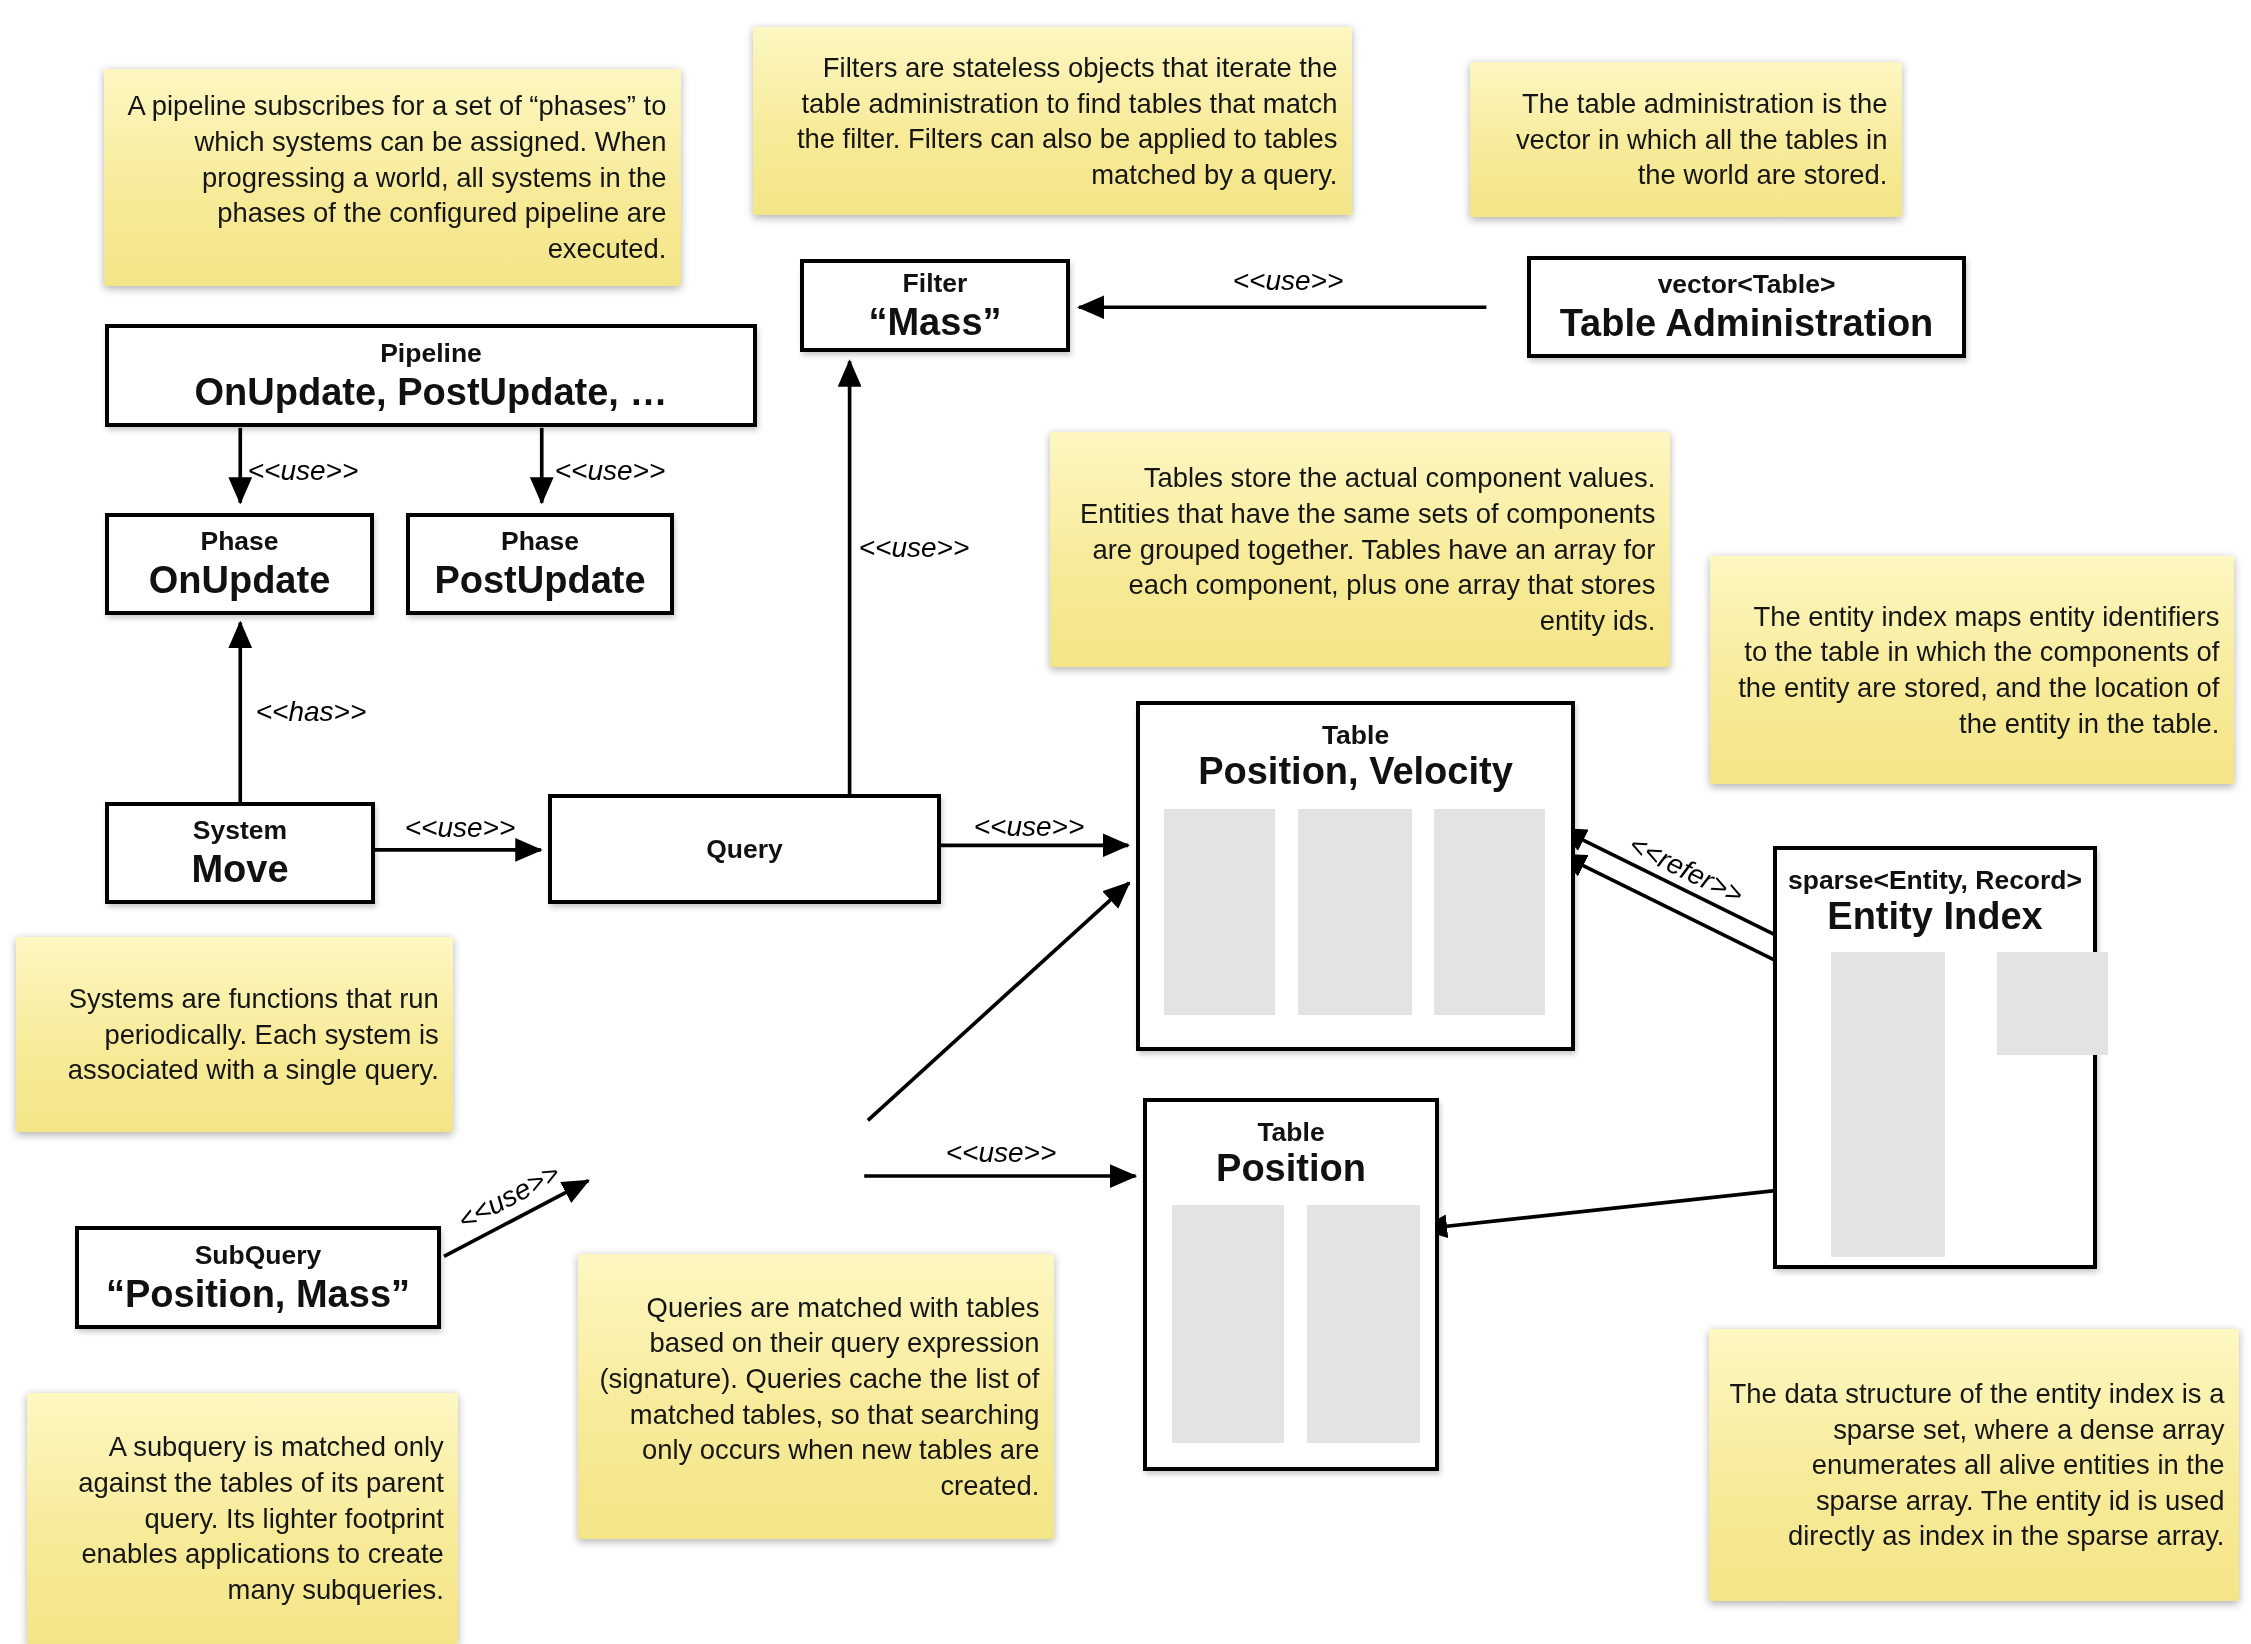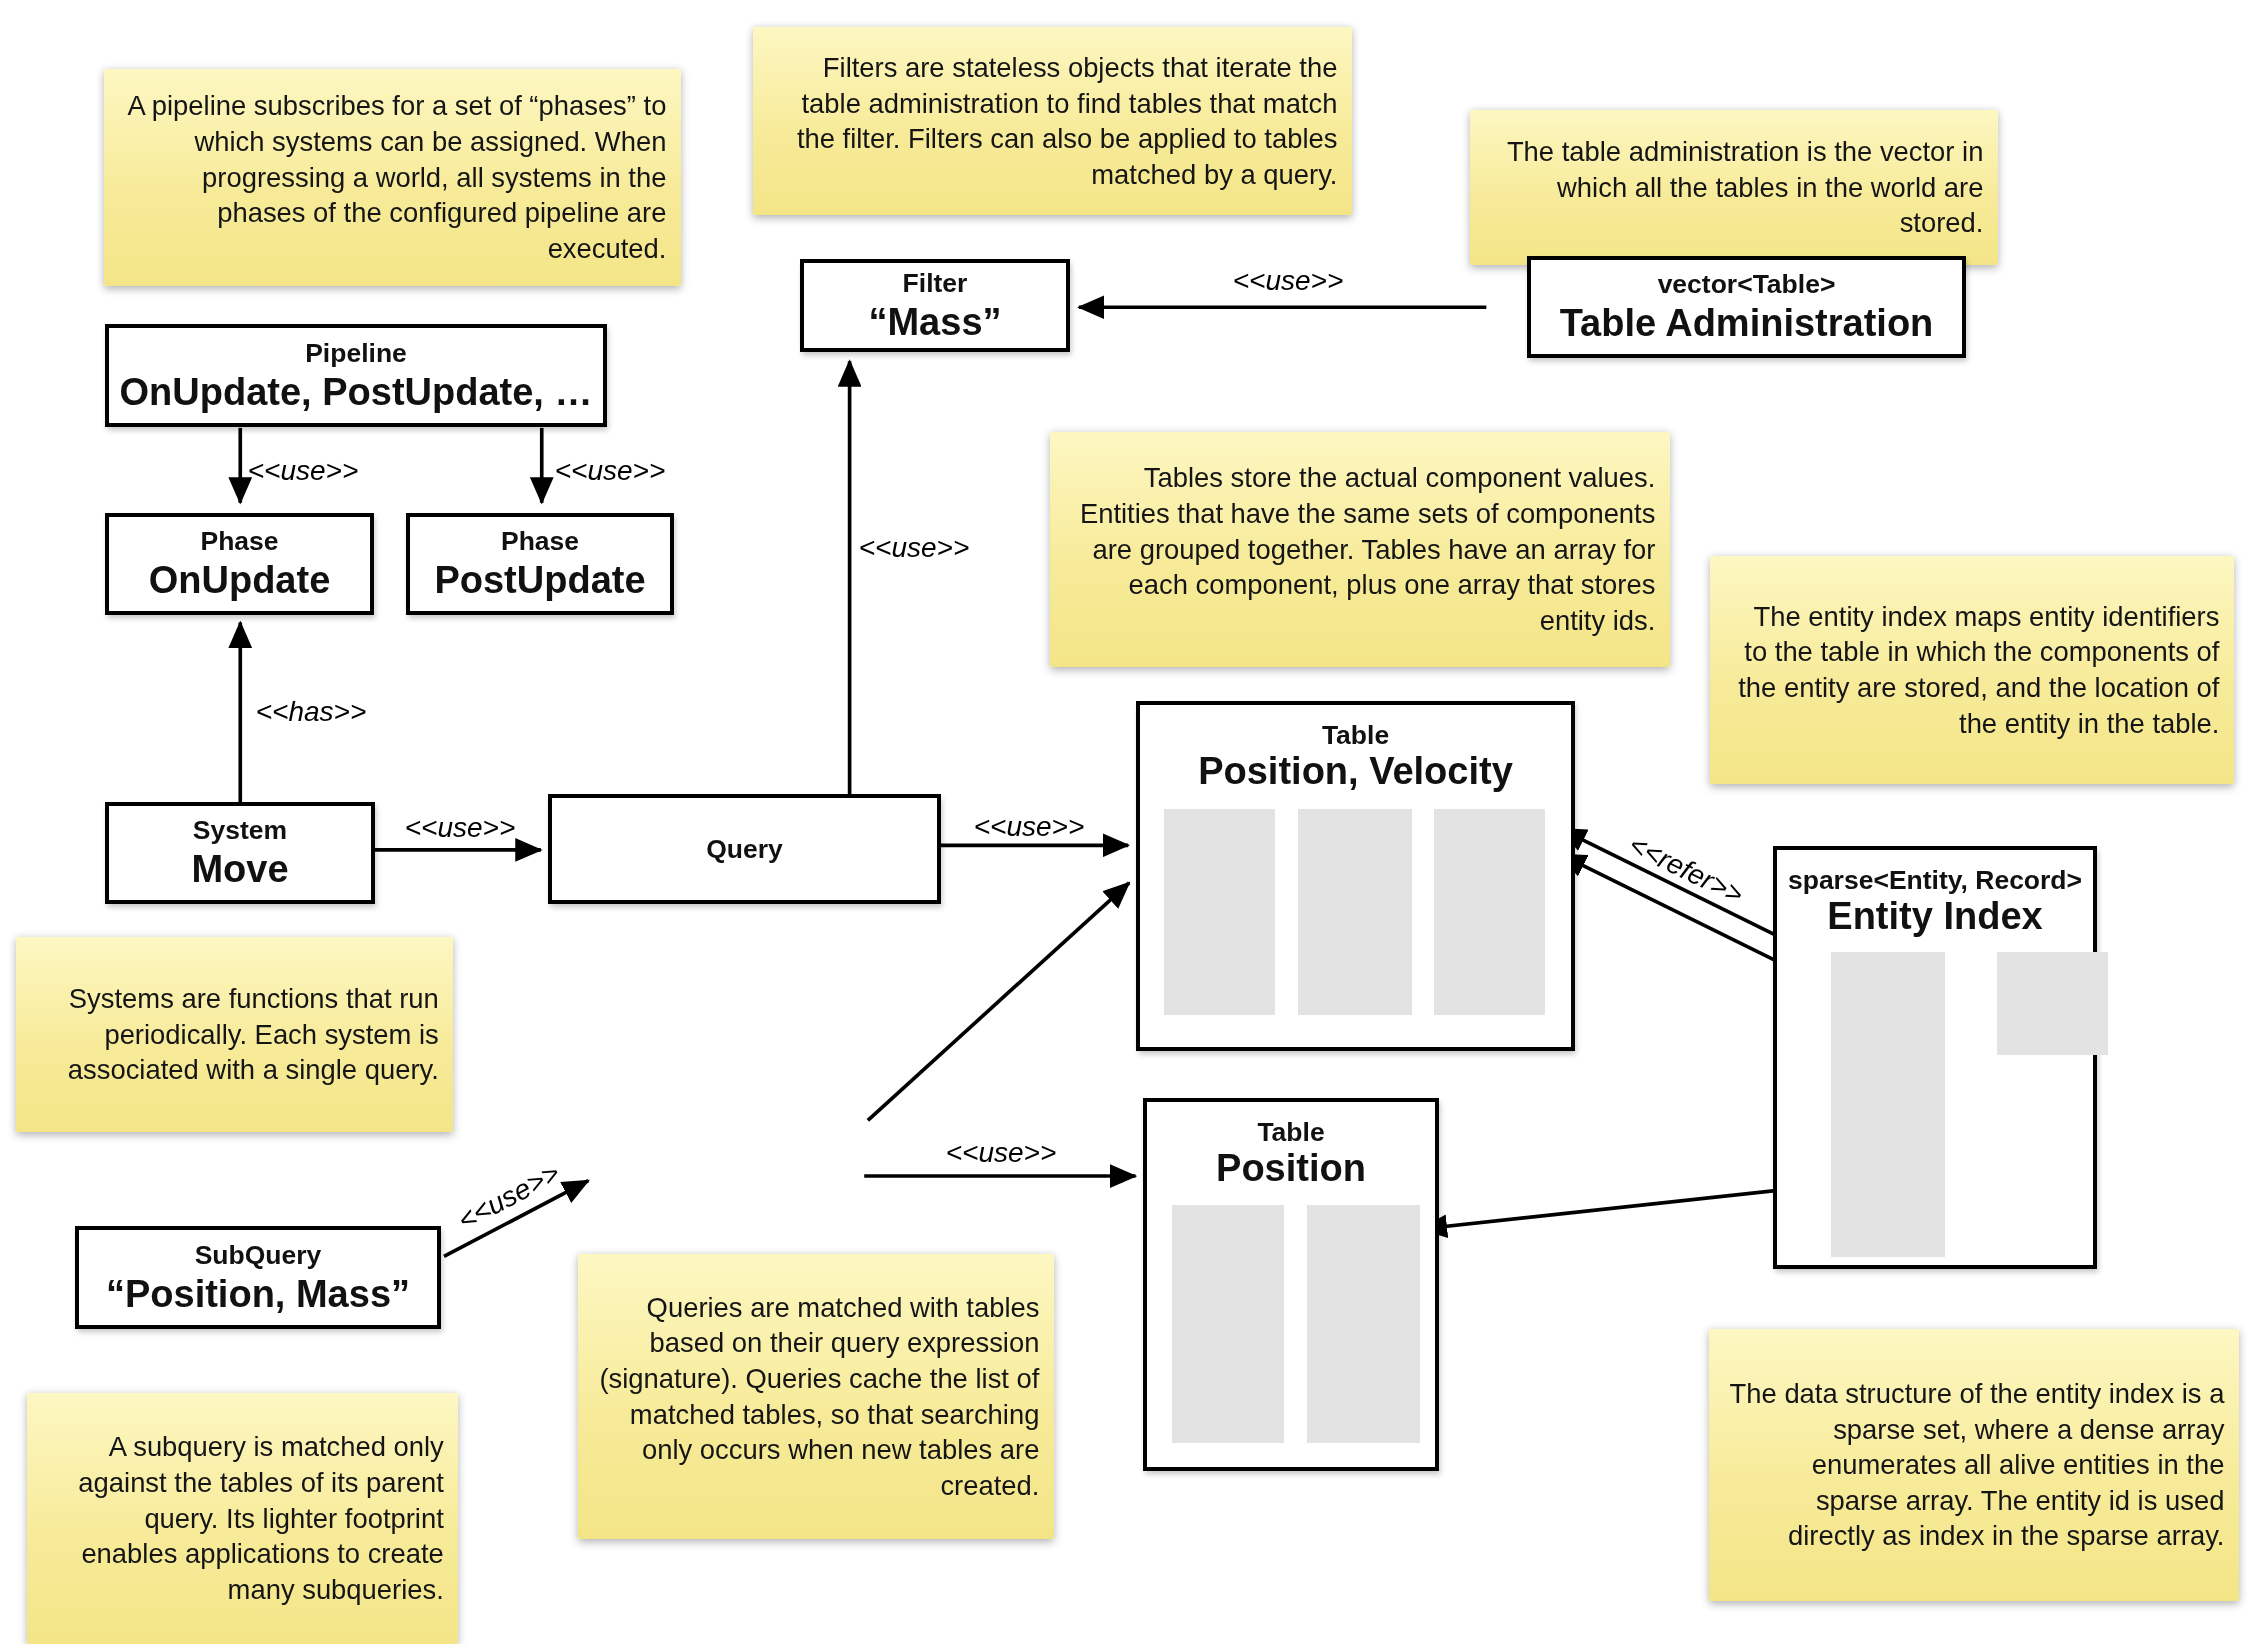--- a/index.html
+++ b/index.html
@@ -64,21 +64,21 @@
       <line x1="2188" y1="1118" x2="2128" y2="1270" marker-end="url(#ah)"></line>
     </g>
   </svg>
 
   <div class="note" style="left:104px;top:69px;width:577px;height:217px;">
     <span>A pipeline subscribes for a set of “phases” to which systems can be assigned. When progressing a world, all systems in the phases of the configured pipeline are executed.</span>
   </div>
   <div class="note" style="left:753px;top:27.4px;width:599px;height:188px;">
     <span>Filters are stateless objects that iterate the table administration to find tables that match the filter. Filters can also be applied to tables matched by a query.</span>
   </div>
-  <div class="note" style="left:1470px;top:62px;width:528px;height:155px;margin-top:48px;">
+  <div class="note" style="left:1470px;top:62px;width:432px;height:155px;">
     <span>The table administration is the vector in which all the tables in the world are stored.</span>
   </div>
   <div class="note" style="left:1050px;top:432px;width:620px;height:235px;">
     <span>Tables store the actual component values. Entities that have the same sets of components are grouped together. Tables have an array for each component, plus one array that stores entity ids.</span>
   </div>
   <div class="note" style="left:1710px;top:556px;width:524px;height:228px;">
     <span>The entity index maps entity identifiers to the table in which the components of the entity are stored, and the location of the entity in the table.</span>
   </div>
   <div class="note" style="left:16.4px;top:937px;width:437px;height:195px;">
     <span>Systems are functions that run periodically. Each system is associated with a single query.</span>
@@ -86,21 +86,21 @@
   <div class="note" style="left:578px;top:1254px;width:476px;height:285px;">
     <span>Queries are matched with tables based on their query expression (signature). Queries cache the list of matched tables, so that searching only occurs when new tables are created.</span>
   </div>
   <div class="note" style="left:27.4px;top:1393px;width:431px;height:251px;">
     <span>A subquery is matched only against the tables of its parent query. Its lighter footprint enables applications to create many subqueries.</span>
   </div>
   <div class="note" style="left:1709px;top:1329px;width:530px;height:272px;">
     <span>The data structure of the entity index is a sparse set, where a dense array enumerates all alive entities in the sparse array. The entity id is used directly as index in the sparse array.</span>
   </div>
 
-  <div class="box center" style="left:105px;top:324px;width:502px;height:103px;">
+  <div class="box center" style="left:105px;top:324px;width:652px;height:103px;">
     <div class="stereo">Pipeline</div>
     <div class="biglabel">OnUpdate, PostUpdate, …</div>
   </div>
 
   <div class="box center" style="left:105px;top:513px;width:269px;height:102px;">
     <div class="stereo">Phase</div>
     <div class="biglabel">OnUpdate</div>
   </div>
 
   <div class="box center" style="left:406px;top:513px;width:268px;height:102px;">

